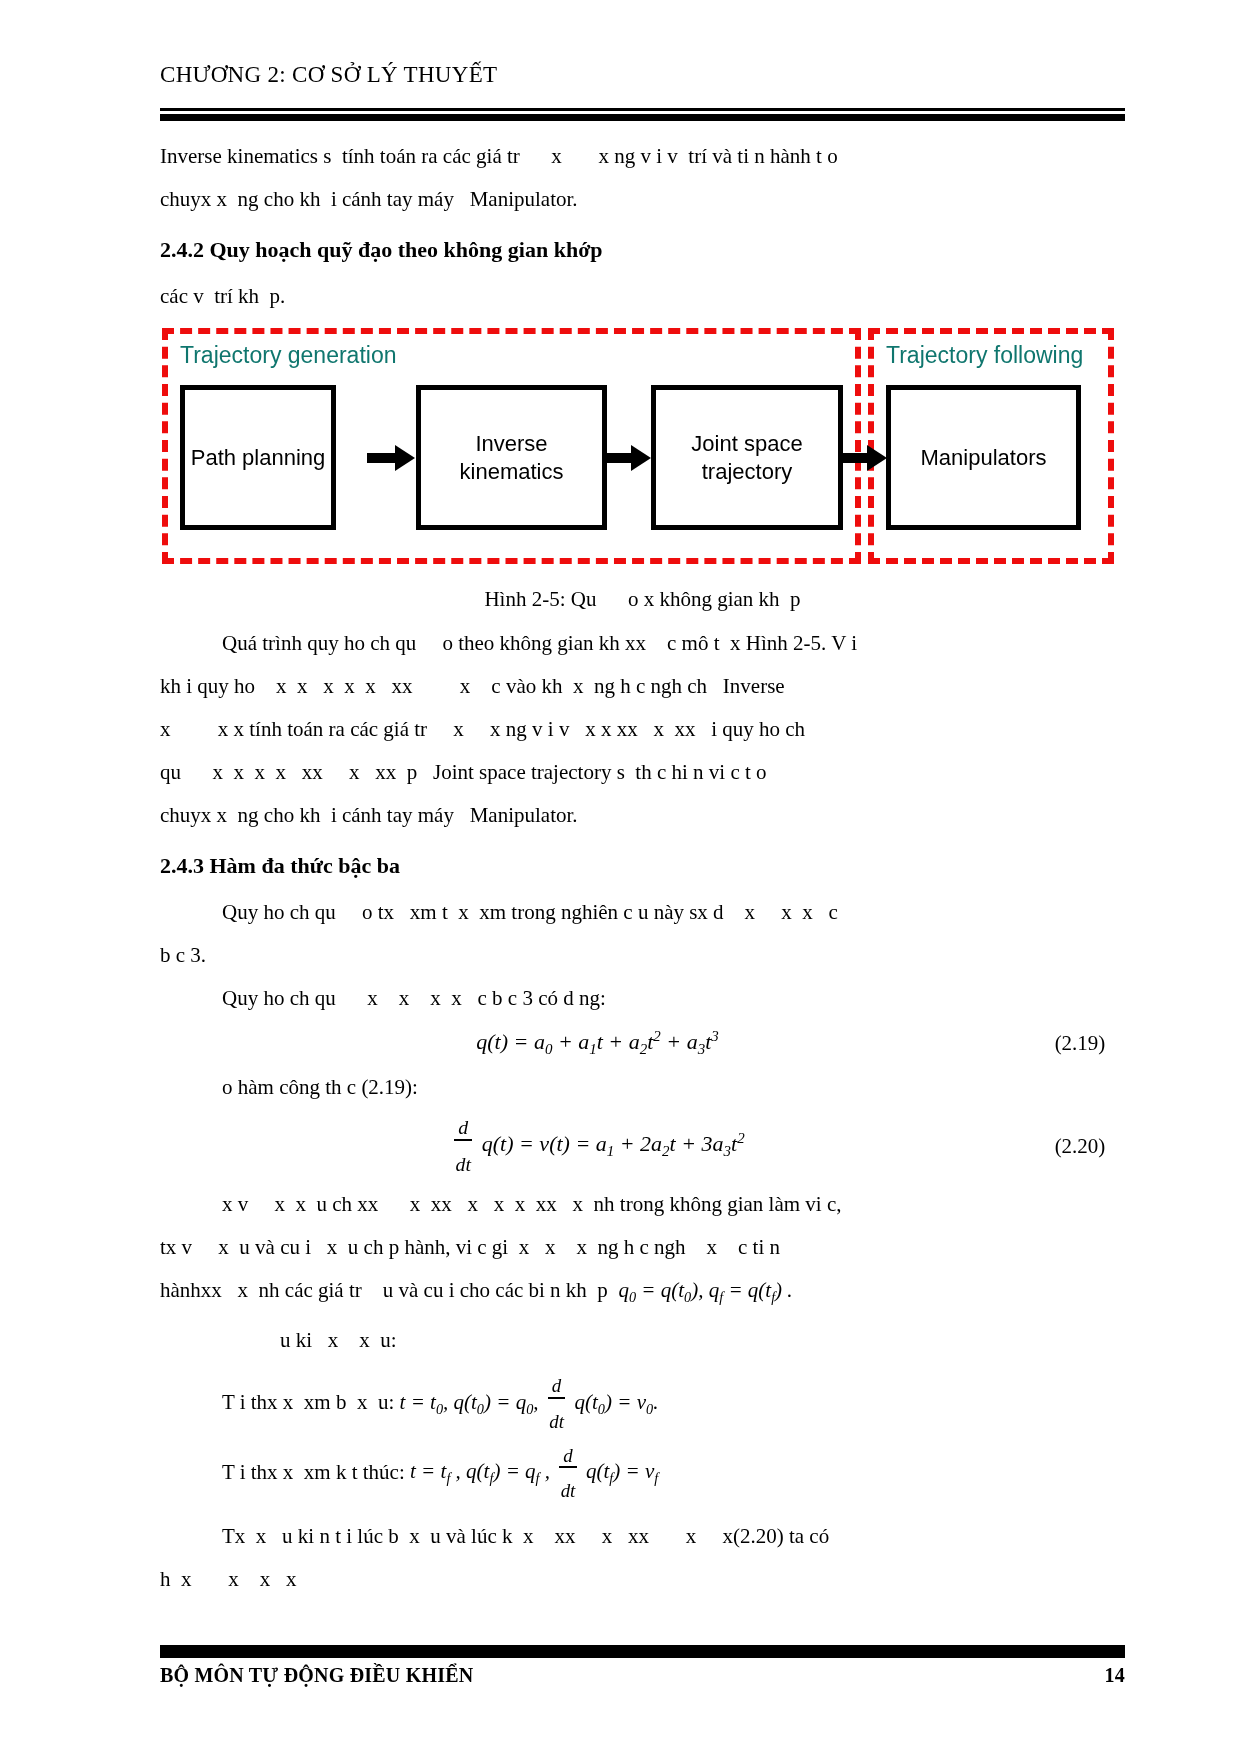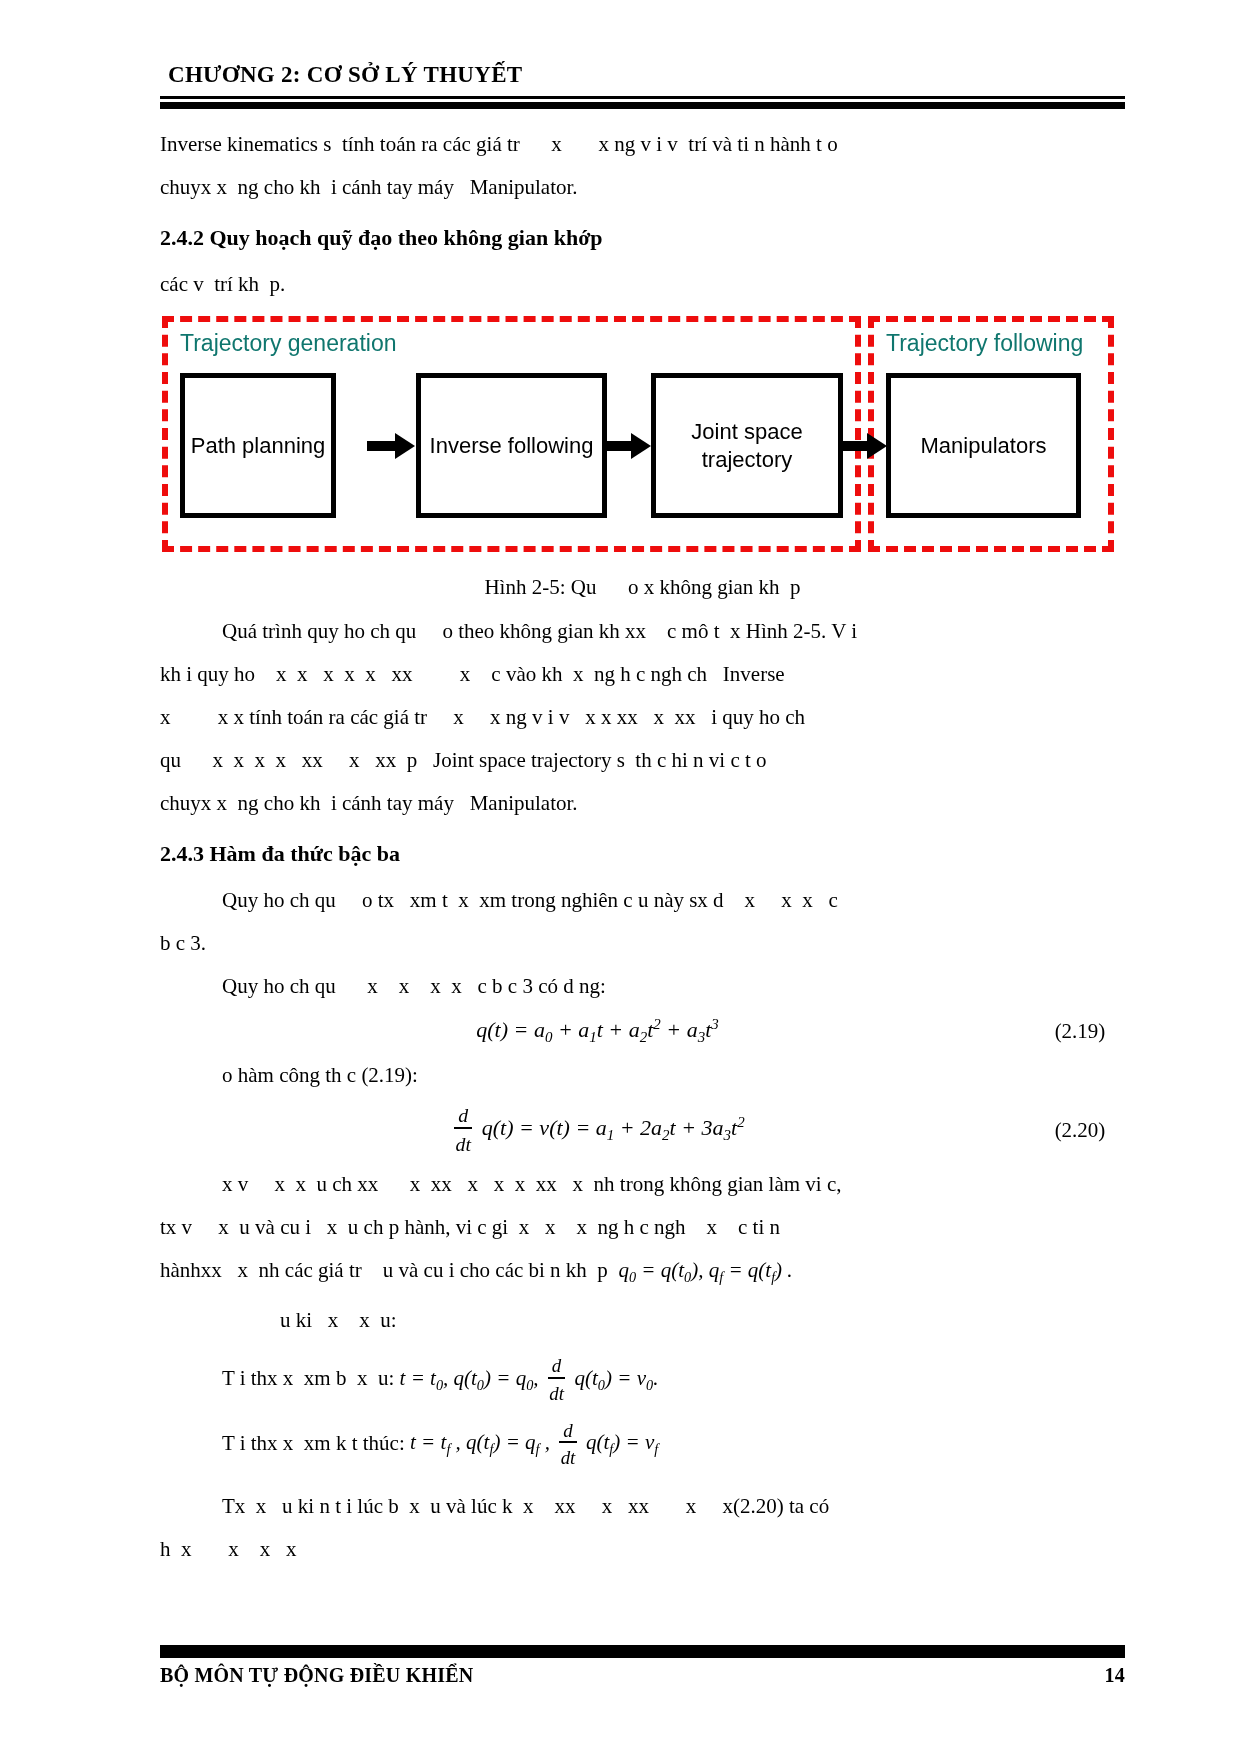--- a/index.html
+++ b/index.html
@@ -8,23 +8,22 @@
     width:1240px;height:1754px;
     background:#ffffff;
     font-family:"Liberation Serif","DejaVu Serif",serif;
     color:#000;
     overflow:hidden;
     box-sizing:border-box;
     padding:62px 115px 0 160px;
   }
   
   .hdr-title{
-    font-size:23px;font-weight:bold;letter-spacing:.3px;
-    padding-bottom:8px;
-    margin-left:8px;
+    font-size:23px;font-weight:normal;letter-spacing:.3px;
+    padding-bottom:20px;
   }
   .rule-thin{height:3px;background:#000;margin-bottom:3px;}
   .rule-thick{height:7px;background:#000;}
   
   .line{
     font-size:21px;line-height:43px;white-space:pre;
   }
   .ind{padding-left:62px;}
   .ind2{padding-left:120px;}
   .heading{
@@ -73,21 +72,21 @@
   .eq{flex:1;text-align:center;font-style:italic;font-size:22px;}
   .eqnum{width:90px;text-align:center;font-size:21px;}
   .ifml{font-style:italic;font-size:21px;white-space:normal;}
   sub,sup{font-size:68%;}
   sub{vertical-align:-5px;}
   .frac{
     display:inline-flex;flex-direction:column;align-items:center;
     vertical-align:middle;line-height:1.05;margin:0 4px;font-size:90%;
   }
   .frac .num{border-bottom:2px solid #000;padding:0 4px 1px 4px;display:block;}
-  .frac .den{display:block;padding-top:5px;}
+  .frac .den{display:block;padding-top:5px;margin-top:8px;}
   .cond-line{margin:14px 0;}
   
   .footer{position:absolute;left:160px;right:115px;top:1645px;}
   .footer-bar{height:13px;background:#000;}
   .footer-row{
     display:flex;justify-content:space-between;align-items:baseline;
     font-size:20px;font-weight:bold;margin-top:6px;letter-spacing:.2px;
   }
 </style>
 </head>
@@ -116,21 +115,21 @@
     <div class="dashed-box box-a">
       <div class="group-label">Trajectory generation</div>
     </div>
     <div class="dashed-box box-b">
       <div class="group-label">Trajectory following</div>
     </div>
     <div class="node node-path">
       <span>Path planning</span>
     </div>
     <div class="node node-inv">
-      <span>Inverse following</span>
+      <span>Inverse kinematics</span>
     </div>
     <div class="node node-joint">
       <span>Joint space trajectory</span>
     </div>
     <div class="node node-manip">
       <span>Manipulators</span>
     </div>
     <div class="flow-arrow arr1">
         <div class="shaft"></div>
         <div class="head"></div>

